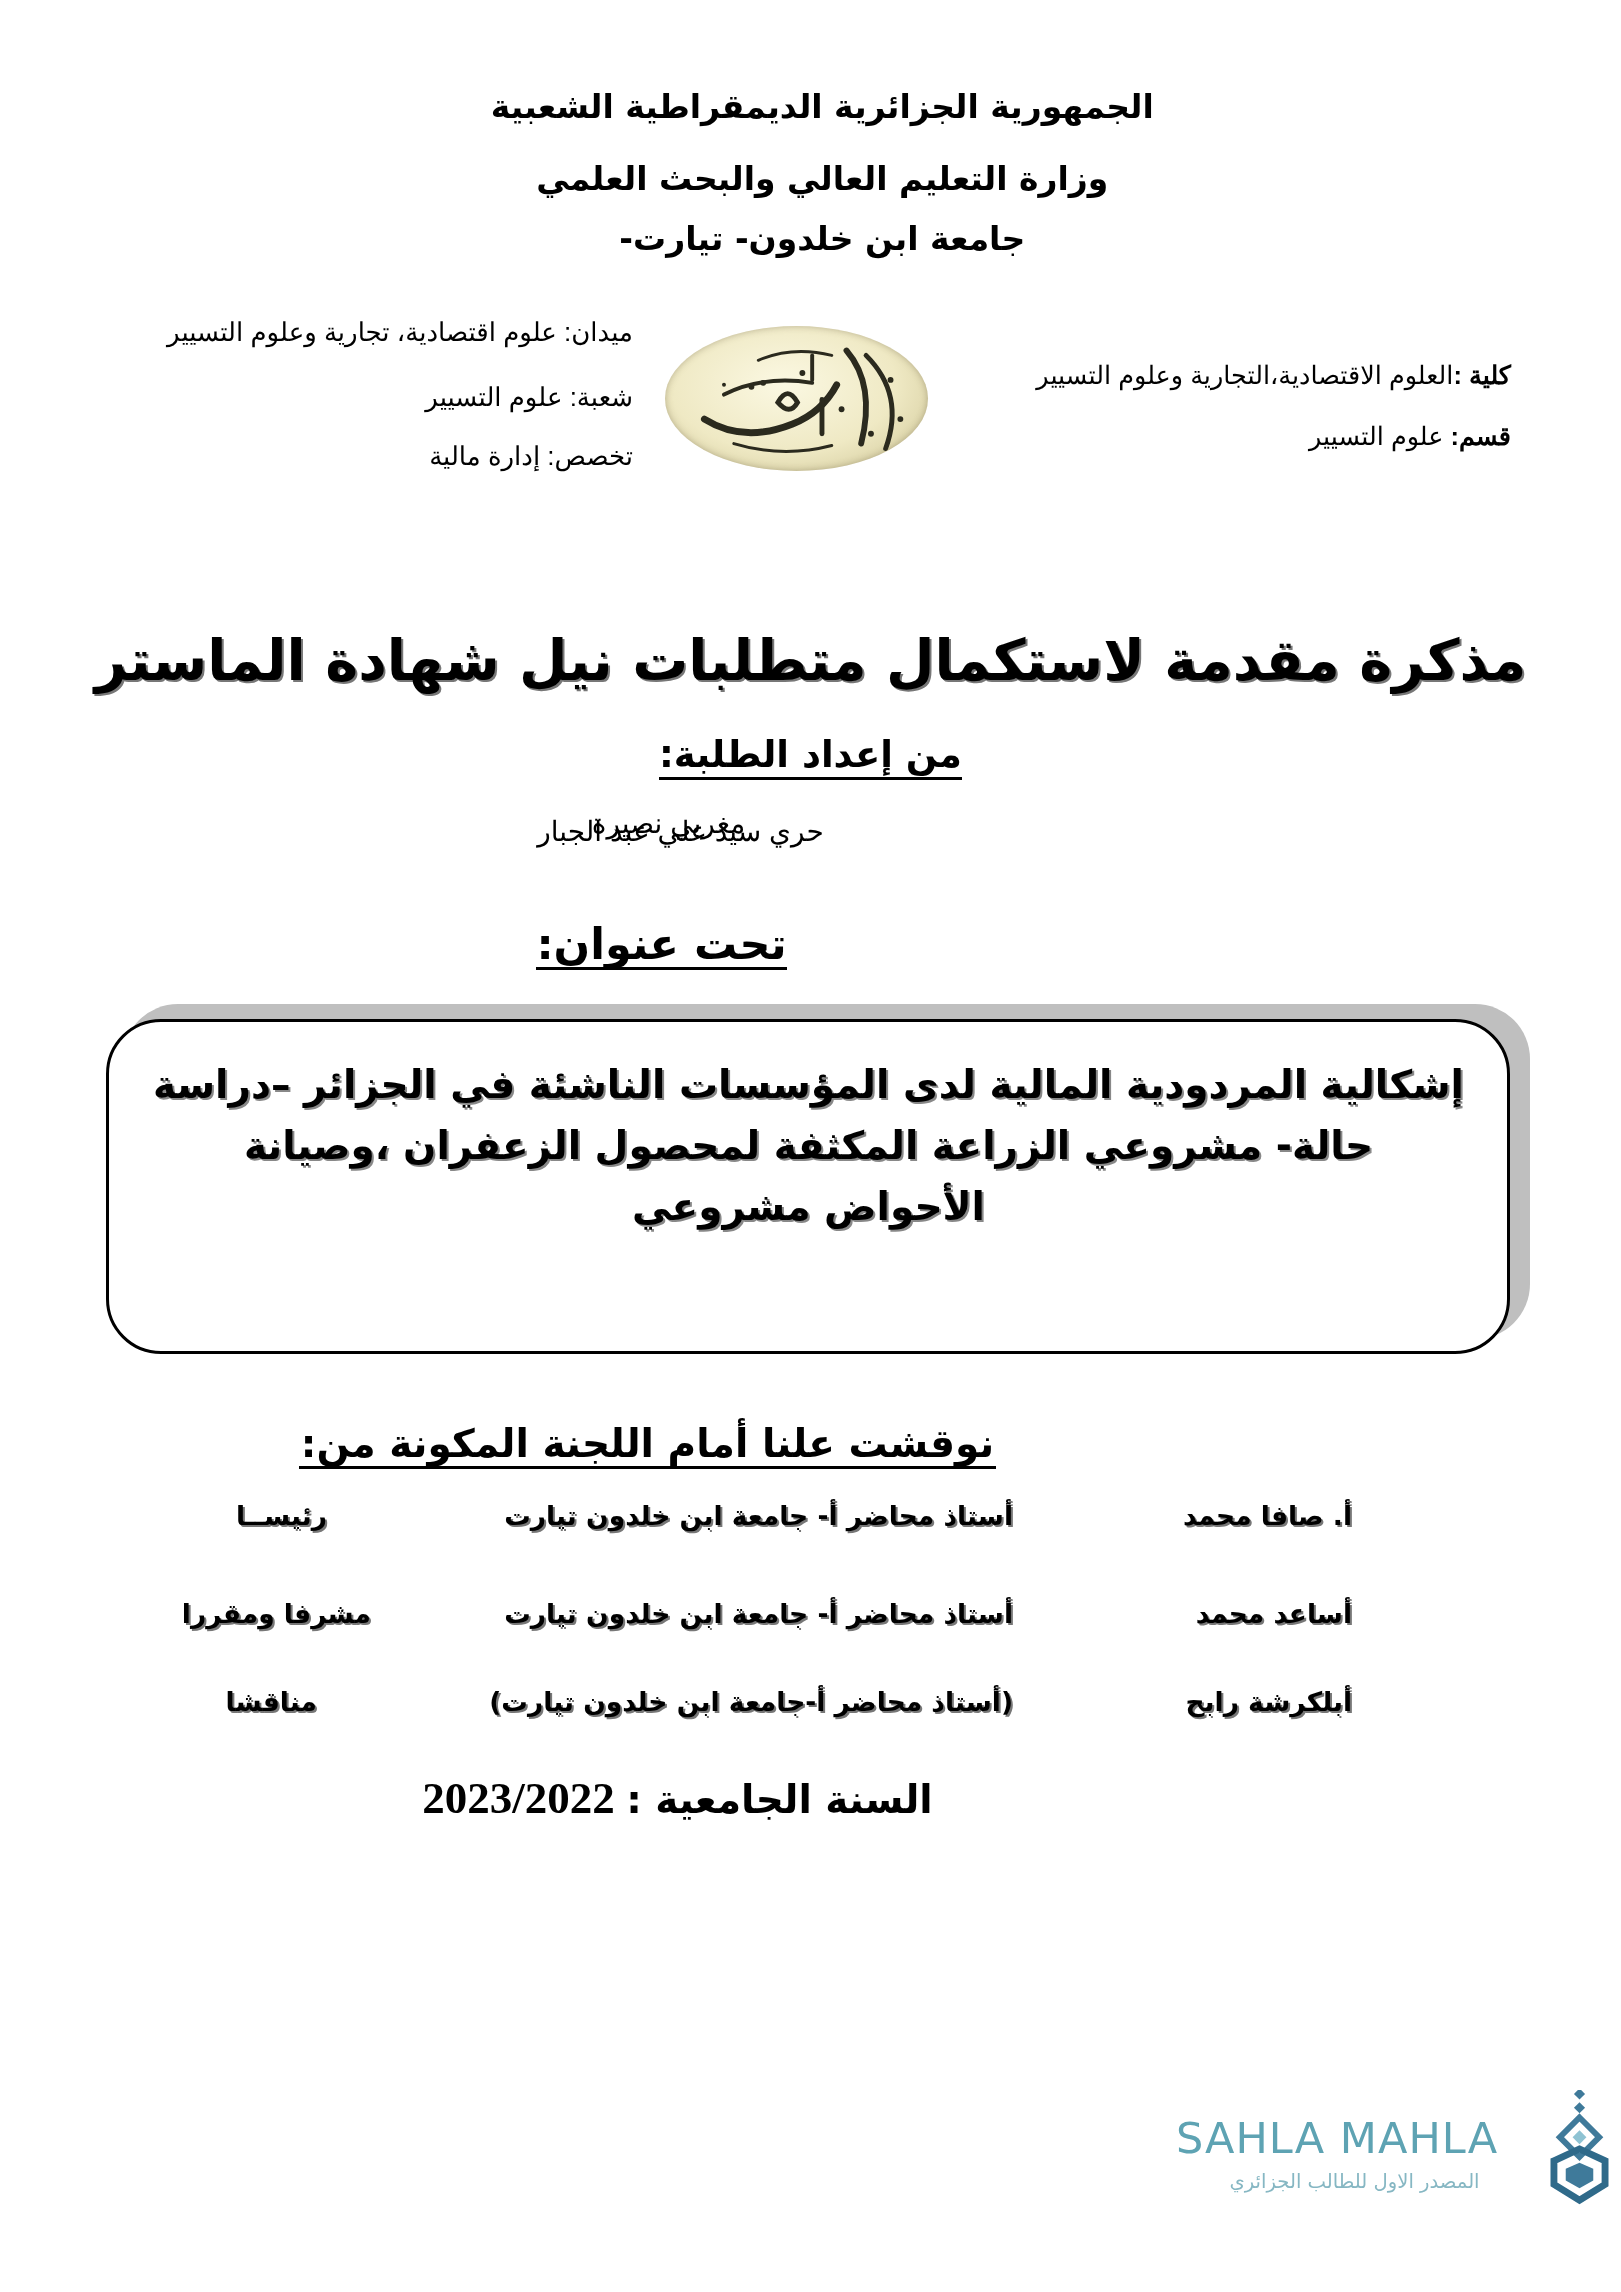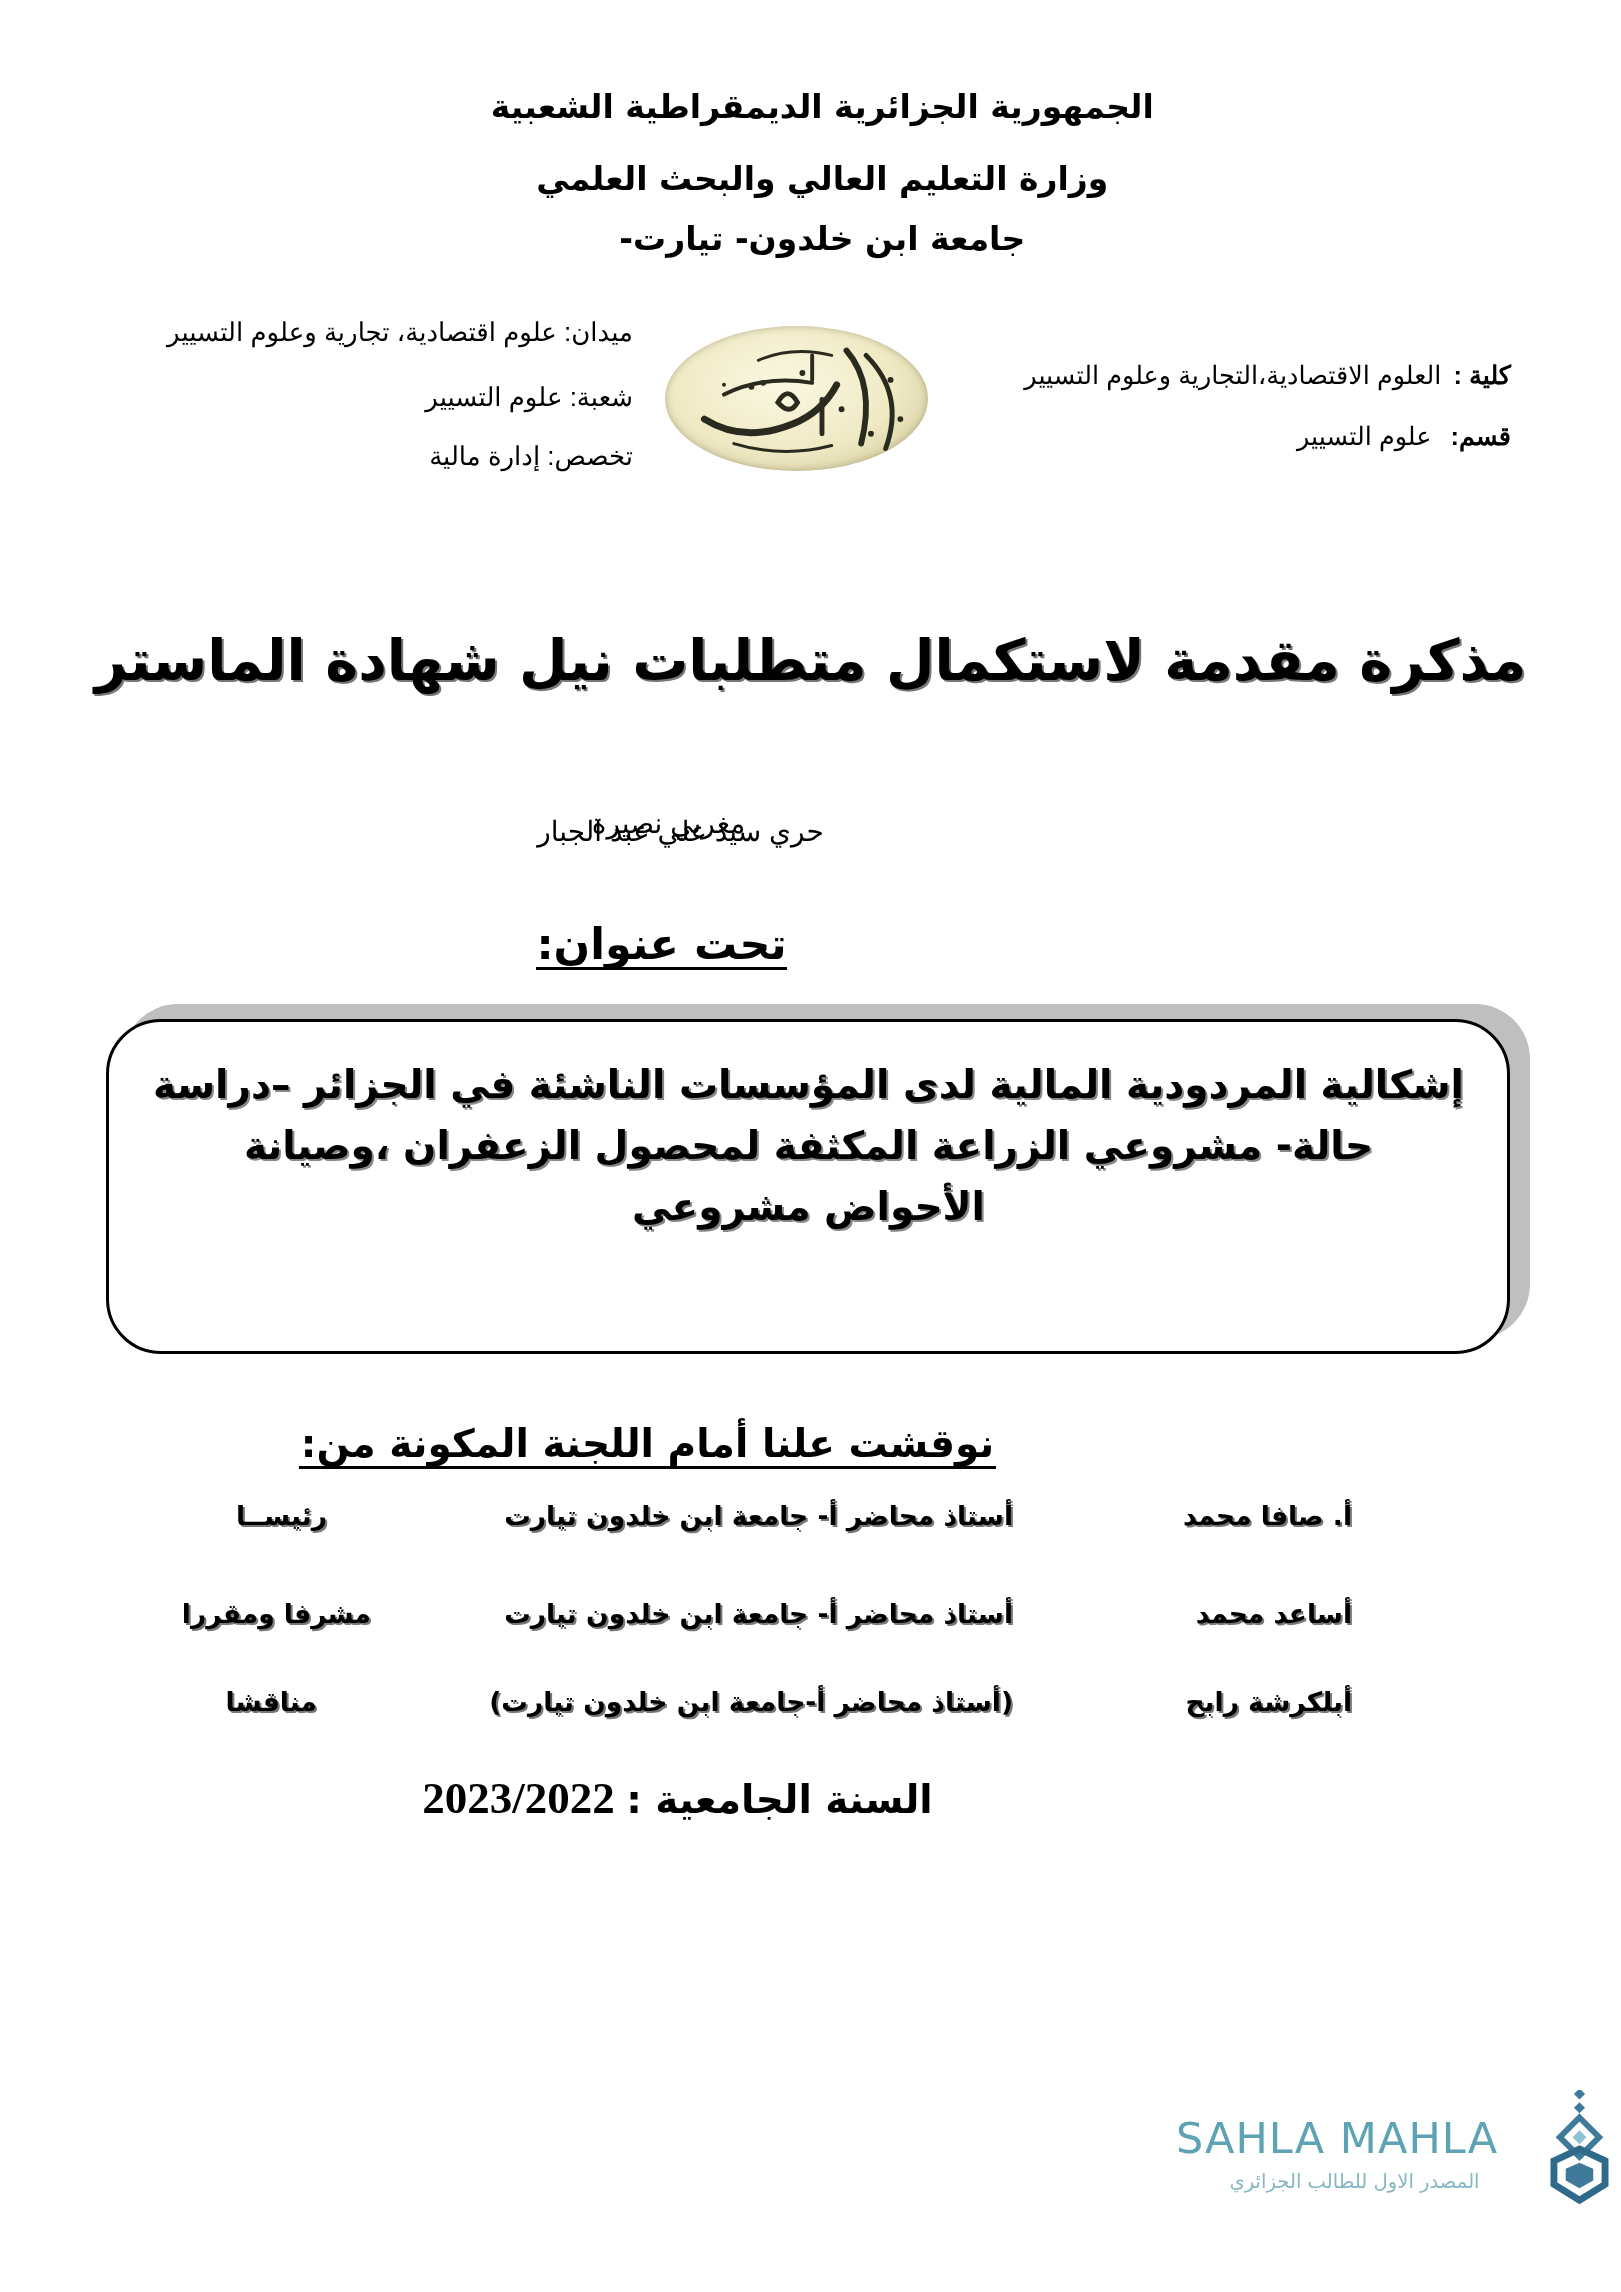--- a/index.html
+++ b/index.html
@@ -50,21 +50,21 @@
   
   .info-right {
     position: absolute;
     right: 110px;
     text-align: right;
     font-family: "Liberation Sans", sans-serif;
     font-size: 25.5px;
     white-space: nowrap;
     line-height: 1;
   }
-  .info-right b { font-weight: bold; margin-left: 12px; }
+  .info-right b { font-weight: bold; }
   .ir1 { top: 363px; }
   .ir2 { top: 424px; }
 
   
   .logo {
     position: absolute;
     left: 665px; top: 326px;
     width: 263px; height: 145px;
     border-radius: 50%;
     background: radial-gradient(ellipse at 45% 40%, #fbf8e2 0%, #efe9c4 55%, #d7cfa2 85%, #b7ae83 100%);
@@ -299,20 +299,23 @@
 
   <div class="info-right ir1 rtl">
     <b>كلية :</b><span>العلوم الاقتصادية،التجارية وعلوم التسيير</span>
   </div>
   <div class="info-right ir2 rtl">
     <b>قسم:</b><span> علوم التسيير</span>
   </div>
 
   <div class="main-title rtl">مذكرة مقدمة لاستكمال متطلبات نيل شهادة الماستر</div>
 
+  <div class="prepared-label rtl">
+    <span>من إعداد الطلبة:</span>
+  </div>
   <div class="student s1 rtl">مغربي نصيرة</div>
   <div class="student s2 rtl">حري سيد علي عبد الجبار</div>
 
   <div class="under-title-label rtl">
     <span>تحت عنوان:</span>
   </div>
 
   <div class="box-shadow"></div>
   <div class="box"></div>
   <div class="box-text rtl">

